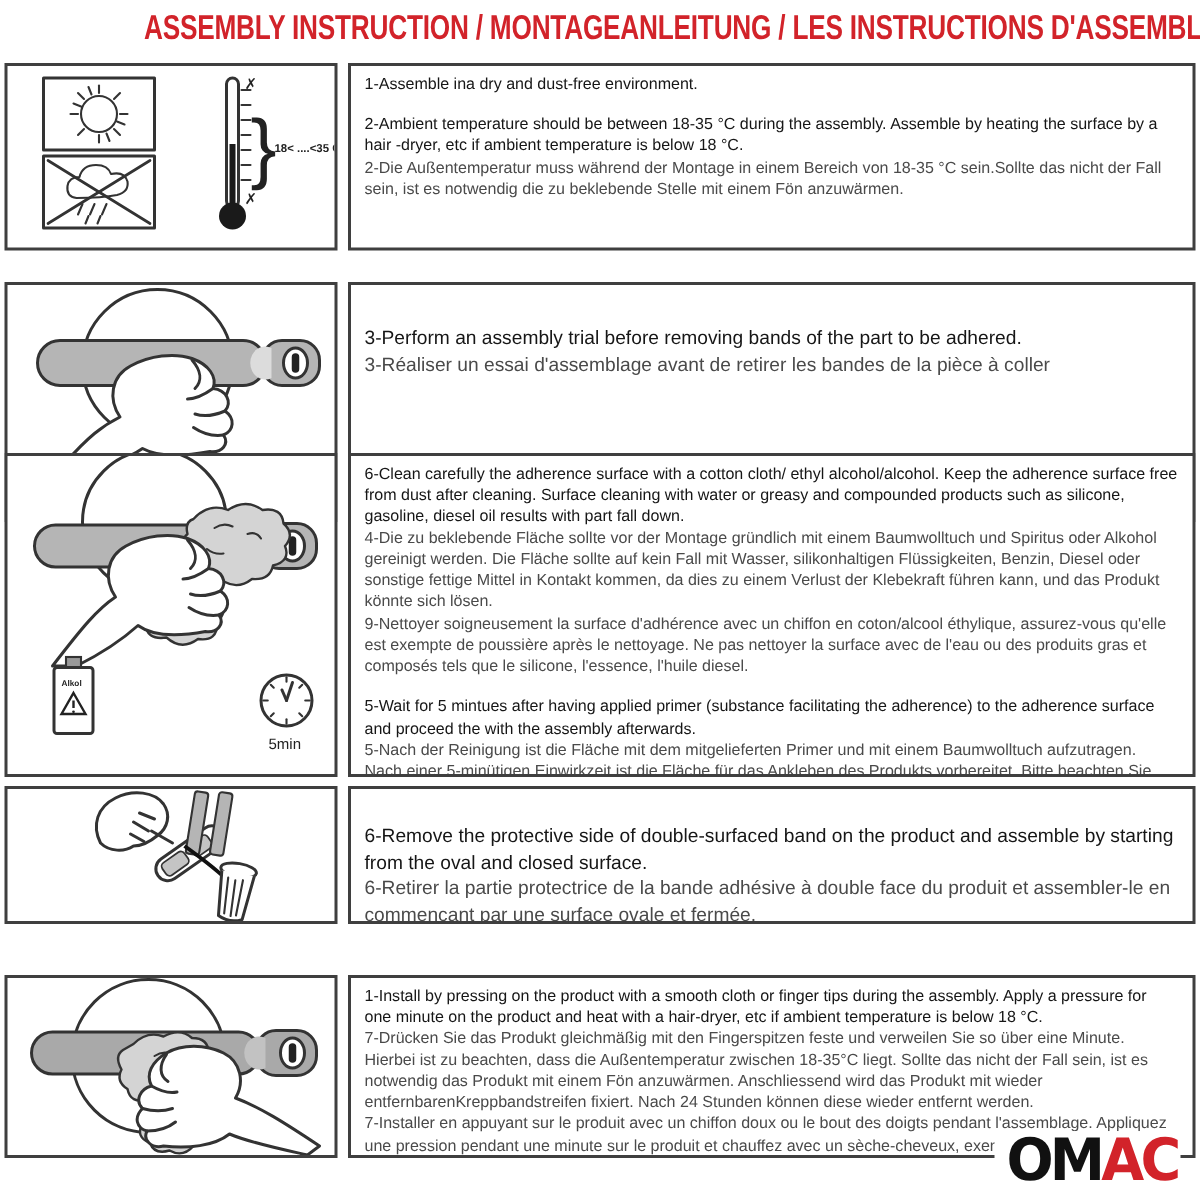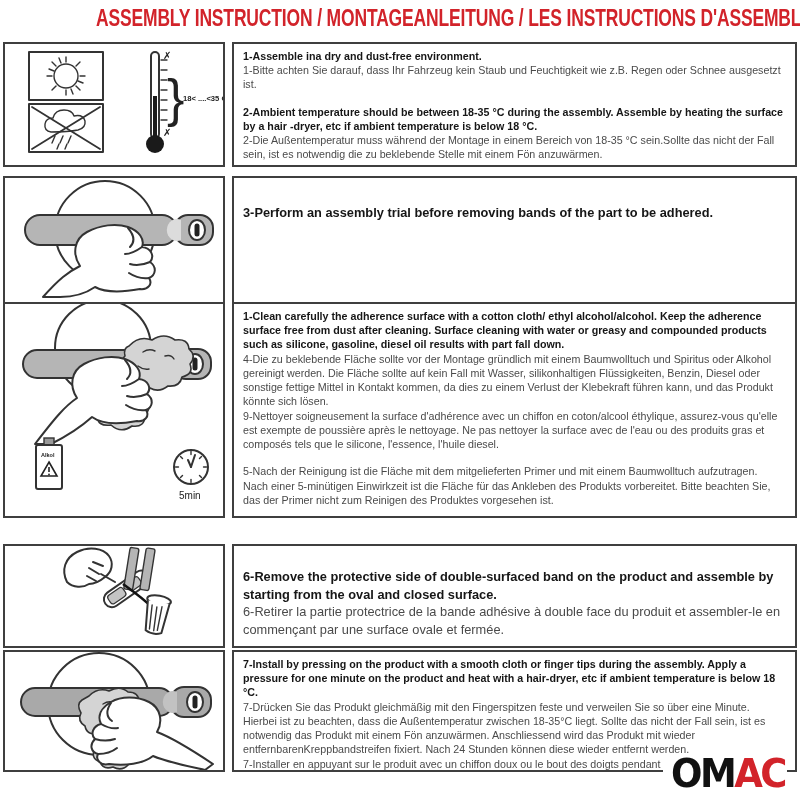--- a/index.html
+++ b/index.html
@@ -3,30 +3,30 @@
 <meta charset="utf-8">
 <style>
   html,body{margin:0;padding:0;background:#fff;}
   body{width:800px;height:800px;font-family:"Liberation Sans",sans-serif;-webkit-font-smoothing:antialiased;}
   .page{position:relative;width:800px;height:800px;overflow:hidden;background:#fff;}
   .title{position:absolute;top:5px;left:0;width:800px;text-align:center;color:#d2232a;
          font-weight:bold;font-size:23px;white-space:nowrap;letter-spacing:-0.2px;
          transform:scaleX(0.76);transform-origin:50% 50%;}
   .row{position:absolute;left:3px;right:3px;display:flex;}
   .r1{top:42px;height:125px}
-  .r2{top:176px;height:160px}
+  .r2{top:188px;height:160px}
   .r3{top:302px;height:216px}
-  .r4{top:544px;height:104px}
+  .r4{top:524px;height:92px}
   .r5{top:650px;height:122px}
   .cell{border:2px solid #3f3f3f;background:#fff;box-sizing:border-box;}
   .ill{flex:0 0 222px;width:222px;overflow:hidden;}
   .ill svg{display:block;}
   .txt{flex:1;margin-left:7px;padding:5px 10px 4px 9px;overflow:hidden;}
   .txt p{margin:0;}
-  .en{font-weight:bold;color:#161616;}
+  .en{font-weight:normal;color:#161616;}
   .de,.fr{color:#4a4a4a;font-weight:normal;}
   .s11 p{font-size:10.7px;line-height:1.33;}
   .s13 p{font-size:12.8px;line-height:1.38;}
   .pt26{padding-top:26px;}
   .pt22{padding-top:22px;}
   .gap{height:13px;}
   .logo{position:absolute;right:13px;bottom:8px;background:#fff;padding:0 2px 0 8px;
         font-family:"DejaVu Sans",sans-serif;font-weight:bold;font-size:37px;
         letter-spacing:-2.5px;line-height:1;transform:scaleY(1.05);}
   .logo .om{color:#111;}
@@ -93,21 +93,20 @@
           </g>
           <text x="158" y="15" font-size="10" class="svgtxt" fill="#555">✗</text>
           <text x="158" y="92" font-size="10" class="svgtxt" fill="#555">✗</text>
         </g>
         <text x="162" y="72" font-size="52" class="svgtxt">}</text>
         <text x="178" y="57" font-size="7.6" font-weight="bold" class="svgtxt">18&lt; ....&lt;35 C</text>
       </svg>
     </div>
     <div class="cell txt s11">
       <p class="en">1-Assemble ina dry and dust-free environment.</p>
-      <p class="de">1-Bitte achten Sie darauf, dass Ihr Fahrzeug kein Staub und Feuchtigkeit wie z.B. Regen oder Schnee ausgesetzt ist.</p>
       <div class="gap"></div>
       <p class="en">2-Ambient temperature should be between 18-35 °C  during the assembly. Assemble by heating the surface by a hair -dryer, etc if ambient temperature is below 18 °C.</p>
       <p class="de">2-Die Außentemperatur muss während der Montage in einem Bereich von 18-35 °C  sein.Sollte das nicht der Fall sein, ist es notwendig die zu beklebende Stelle mit einem Fön anzuwärmen.</p>
 
     </div>
   </div>
 
   <div class="row r2">
     <div class="cell ill">
       <svg width="218" height="120" viewBox="0 0 218 120">
@@ -120,20 +119,21 @@
           <rect x="189.5" y="45.5" width="5" height="13" rx="2.5" fill="#222"></rect>
         </g>
         <g>
           <path d="M38,119 C54,101 63,94 75,88 C67,76 69,61 82,54 C95,47 111,45 123,49 C134,53 140,61 137,69 C146,70 150,78 145,84 C152,89 151,97 144,100 C148,106 143,112 135,111 C119,114 101,115 90,109 C80,116 69,119 55,119 Z" class="wh"></path>
           <path d="M123,50 C129,57 130,64 125,69 M137,69 C130,74 125,76 120,76 M145,84 C138,87 131,88 125,86 M144,100 C137,101 130,99 124,95" class="ln" stroke-width="1.6"></path>
         </g>
       </svg>
     </div>
     <div class="cell txt s13 pt26">
       <p class="en">3-Perform an assembly trial before removing bands of the part to be adhered.</p>
+      <p class="fr">3-Réaliser un essai d'assemblage avant de retirer les bandes de la pièce à coller</p>
     </div>
   </div>
 
   <div class="row r3">
     <div class="cell ill">
       <svg width="218" height="212" viewBox="0 0 218 212">
         <circle cx="98" cy="44" r="48" class="wh"></circle>
         <g>
           <rect x="18" y="46" width="152" height="28" rx="14" class="gr"></rect>
           <rect x="168" y="45" width="38" height="30" rx="13" class="gr"></rect>
@@ -169,24 +169,25 @@
             <line x1="196.5" y1="152.5" x2="194.5" y2="154.5"></line>
               <line x1="177.5" y1="171.5" x2="175.5" y2="173.5"></line>
           </g>
           <line x1="186" y1="163" x2="190" y2="151" class="ln" stroke-width="1.6"></line>
           <line x1="186" y1="163" x2="183" y2="156" class="ln" stroke-width="1.4"></line>
           <text x="174" y="195" font-size="10" class="svgtxt">5min</text>
         </g>
       </svg>
     </div>
     <div class="cell txt s11">
-      <p class="en">1-Clean carefully the adherence surface with a cotton cloth/ ethyl alcohol/alcohol. Keep the adherence surface free from dust after cleaning. Surface cleaning with water or greasy and compounded products such as silicone, gasoline, diesel oil results with part fall down.</p>
+      <p class="en">6-Clean carefully the adherence surface with a cotton cloth/ ethyl alcohol/alcohol. Keep the adherence surface free from dust after cleaning. Surface cleaning with water or greasy and compounded products such as silicone, gasoline, diesel oil results with part fall down.</p>
       <p class="de">4-Die zu beklebende Fläche sollte vor der Montage gründlich mit einem Baumwolltuch und Spiritus oder Alkohol gereinigt werden. Die Fläche sollte auf kein Fall mit Wasser, silikonhaltigen Flüssigkeiten, Benzin, Diesel oder sonstige fettige Mittel in Kontakt kommen, da dies zu einem Verlust der Klebekraft führen kann, und das Produkt könnte sich lösen.</p>
       <p class="fr">9-Nettoyer soigneusement la surface d'adhérence avec un chiffon en coton/alcool éthylique, assurez-vous qu'elle est exempte de poussière après le nettoyage. Ne pas nettoyer la surface avec de l'eau ou des produits gras et composés tels que le silicone, l'essence, l'huile diesel.</p>
       <div class="gap"></div>
+      <p class="en">5-Wait for 5 mintues after having applied primer (substance facilitating the adherence) to the adherence surface and proceed the with the assembly afterwards.</p>
       <p class="de">5-Nach der Reinigung ist die Fläche mit dem mitgelieferten Primer und mit einem Baumwolltuch aufzutragen. Nach einer 5-minütigen Einwirkzeit ist die Fläche für das Ankleben des Produkts vorbereitet. Bitte beachten Sie, das der Primer nicht zum Reinigen des Produktes vorgesehen ist.</p>
 
     </div>
   </div>
 
   <div class="row r4">
     <div class="cell ill">
       <svg width="218" height="116" viewBox="0 0 218 116">
         <g transform="rotate(-35 120 44)">
           <rect x="96" y="36" width="52" height="16" rx="8" class="wh" stroke-width="1.8"></rect>
@@ -237,21 +238,21 @@
           <path d="M96,78 q-10,9 -6,19 q-5,9 5,13 q3,8 13,5 q9,5 16,-3 q10,-1 8,-12 q6,-9 -4,-15 q0,-10 -12,-10 q-10,-4 -20,3 z" class="cl"></path>
           <path d="M98,52 q6,-4 12,-1 M112,60 q5,3 11,1 M100,90 q-3,6 0,11 M114,96 q4,4 9,3" class="th"></path>
         </g>
         <g>
           <path d="M208,112 C184,96 168,86 152,80 C158,70 156,56 144,50 C132,44 116,44 106,50 C96,56 92,64 96,72 C88,74 85,82 90,87 C84,93 86,100 93,102 C90,108 96,114 104,112 C120,114 138,112 148,104 C162,110 182,114 200,118 Z" class="wh"></path>
           <path d="M106,51 C101,58 101,65 107,69 M96,72 C103,76 108,77 113,76 M90,87 C97,89 104,89 110,87 M93,102 C100,102 107,100 112,96" class="ln" stroke-width="1.6"></path>
         </g>
       </svg>
     </div>
     <div class="cell txt s11">
-      <p class="en">7-Install by pressing on the product with a smooth cloth or finger tips during the assembly. Apply a pressure for one minute on the product and heat with a hair-dryer, etc if ambient temperature is below 18 °C.</p>
+      <p class="en">1-Install by pressing on the product with a smooth cloth or finger tips during the assembly. Apply a pressure for one minute on the product and heat with a hair-dryer, etc if ambient temperature is below 18 °C.</p>
       <p class="de">7-Drücken Sie das Produkt gleichmäßig mit den Fingerspitzen feste und verweilen Sie so über eine Minute. Hierbei ist zu beachten, dass die Außentemperatur zwischen 18-35°C liegt. Sollte das nicht der Fall sein, ist es notwendig das Produkt mit einem Fön anzuwärmen. Anschliessend wird das Produkt mit wieder entfernbarenKreppbandstreifen fixiert. Nach 24 Stunden können diese wieder entfernt werden.</p>
       <p class="fr">7-Installer en appuyant sur le produit avec un chiffon doux ou le bout des doigts pendant l'assemblage. Appliquez une pression pendant une minute sur le produit et chauffez avec un sèche-cheveux, exemple si la température ambiante est inférieure à 18°C</p>
     </div>
   </div>
 
   <div class="logo">
     <span class="om">OM</span><span class="ac">AC</span>
   </div>
 
 </div>

